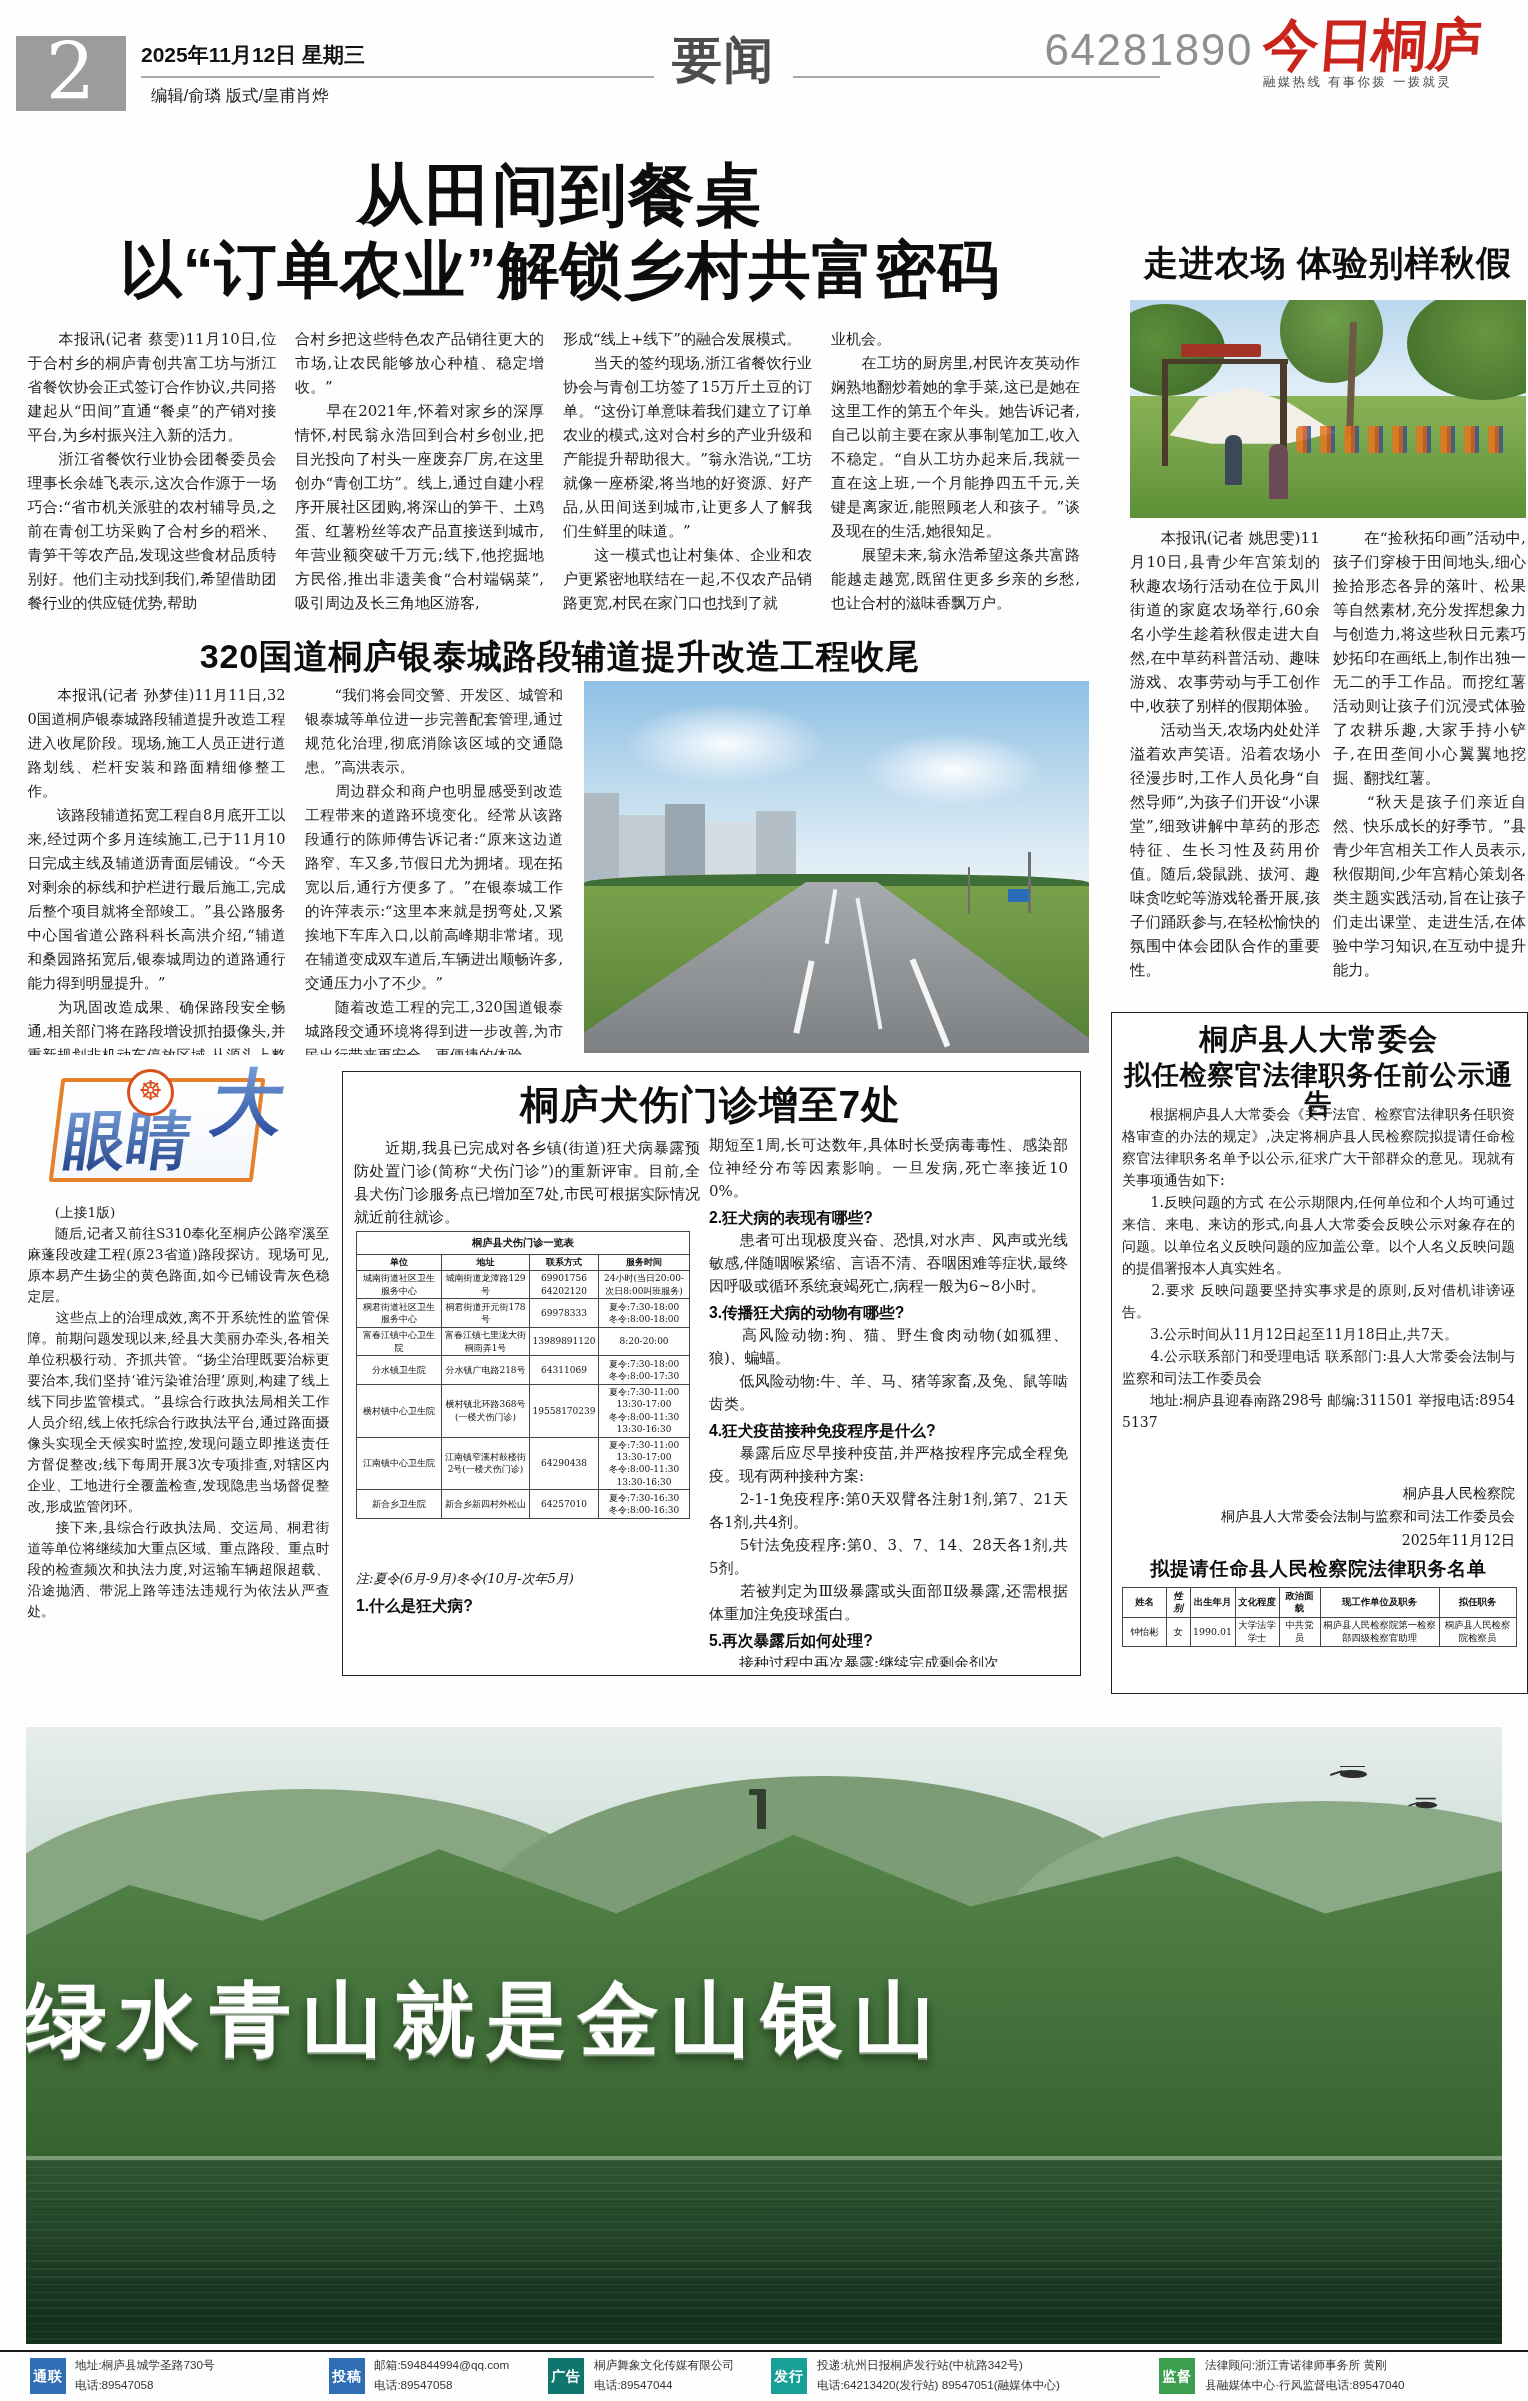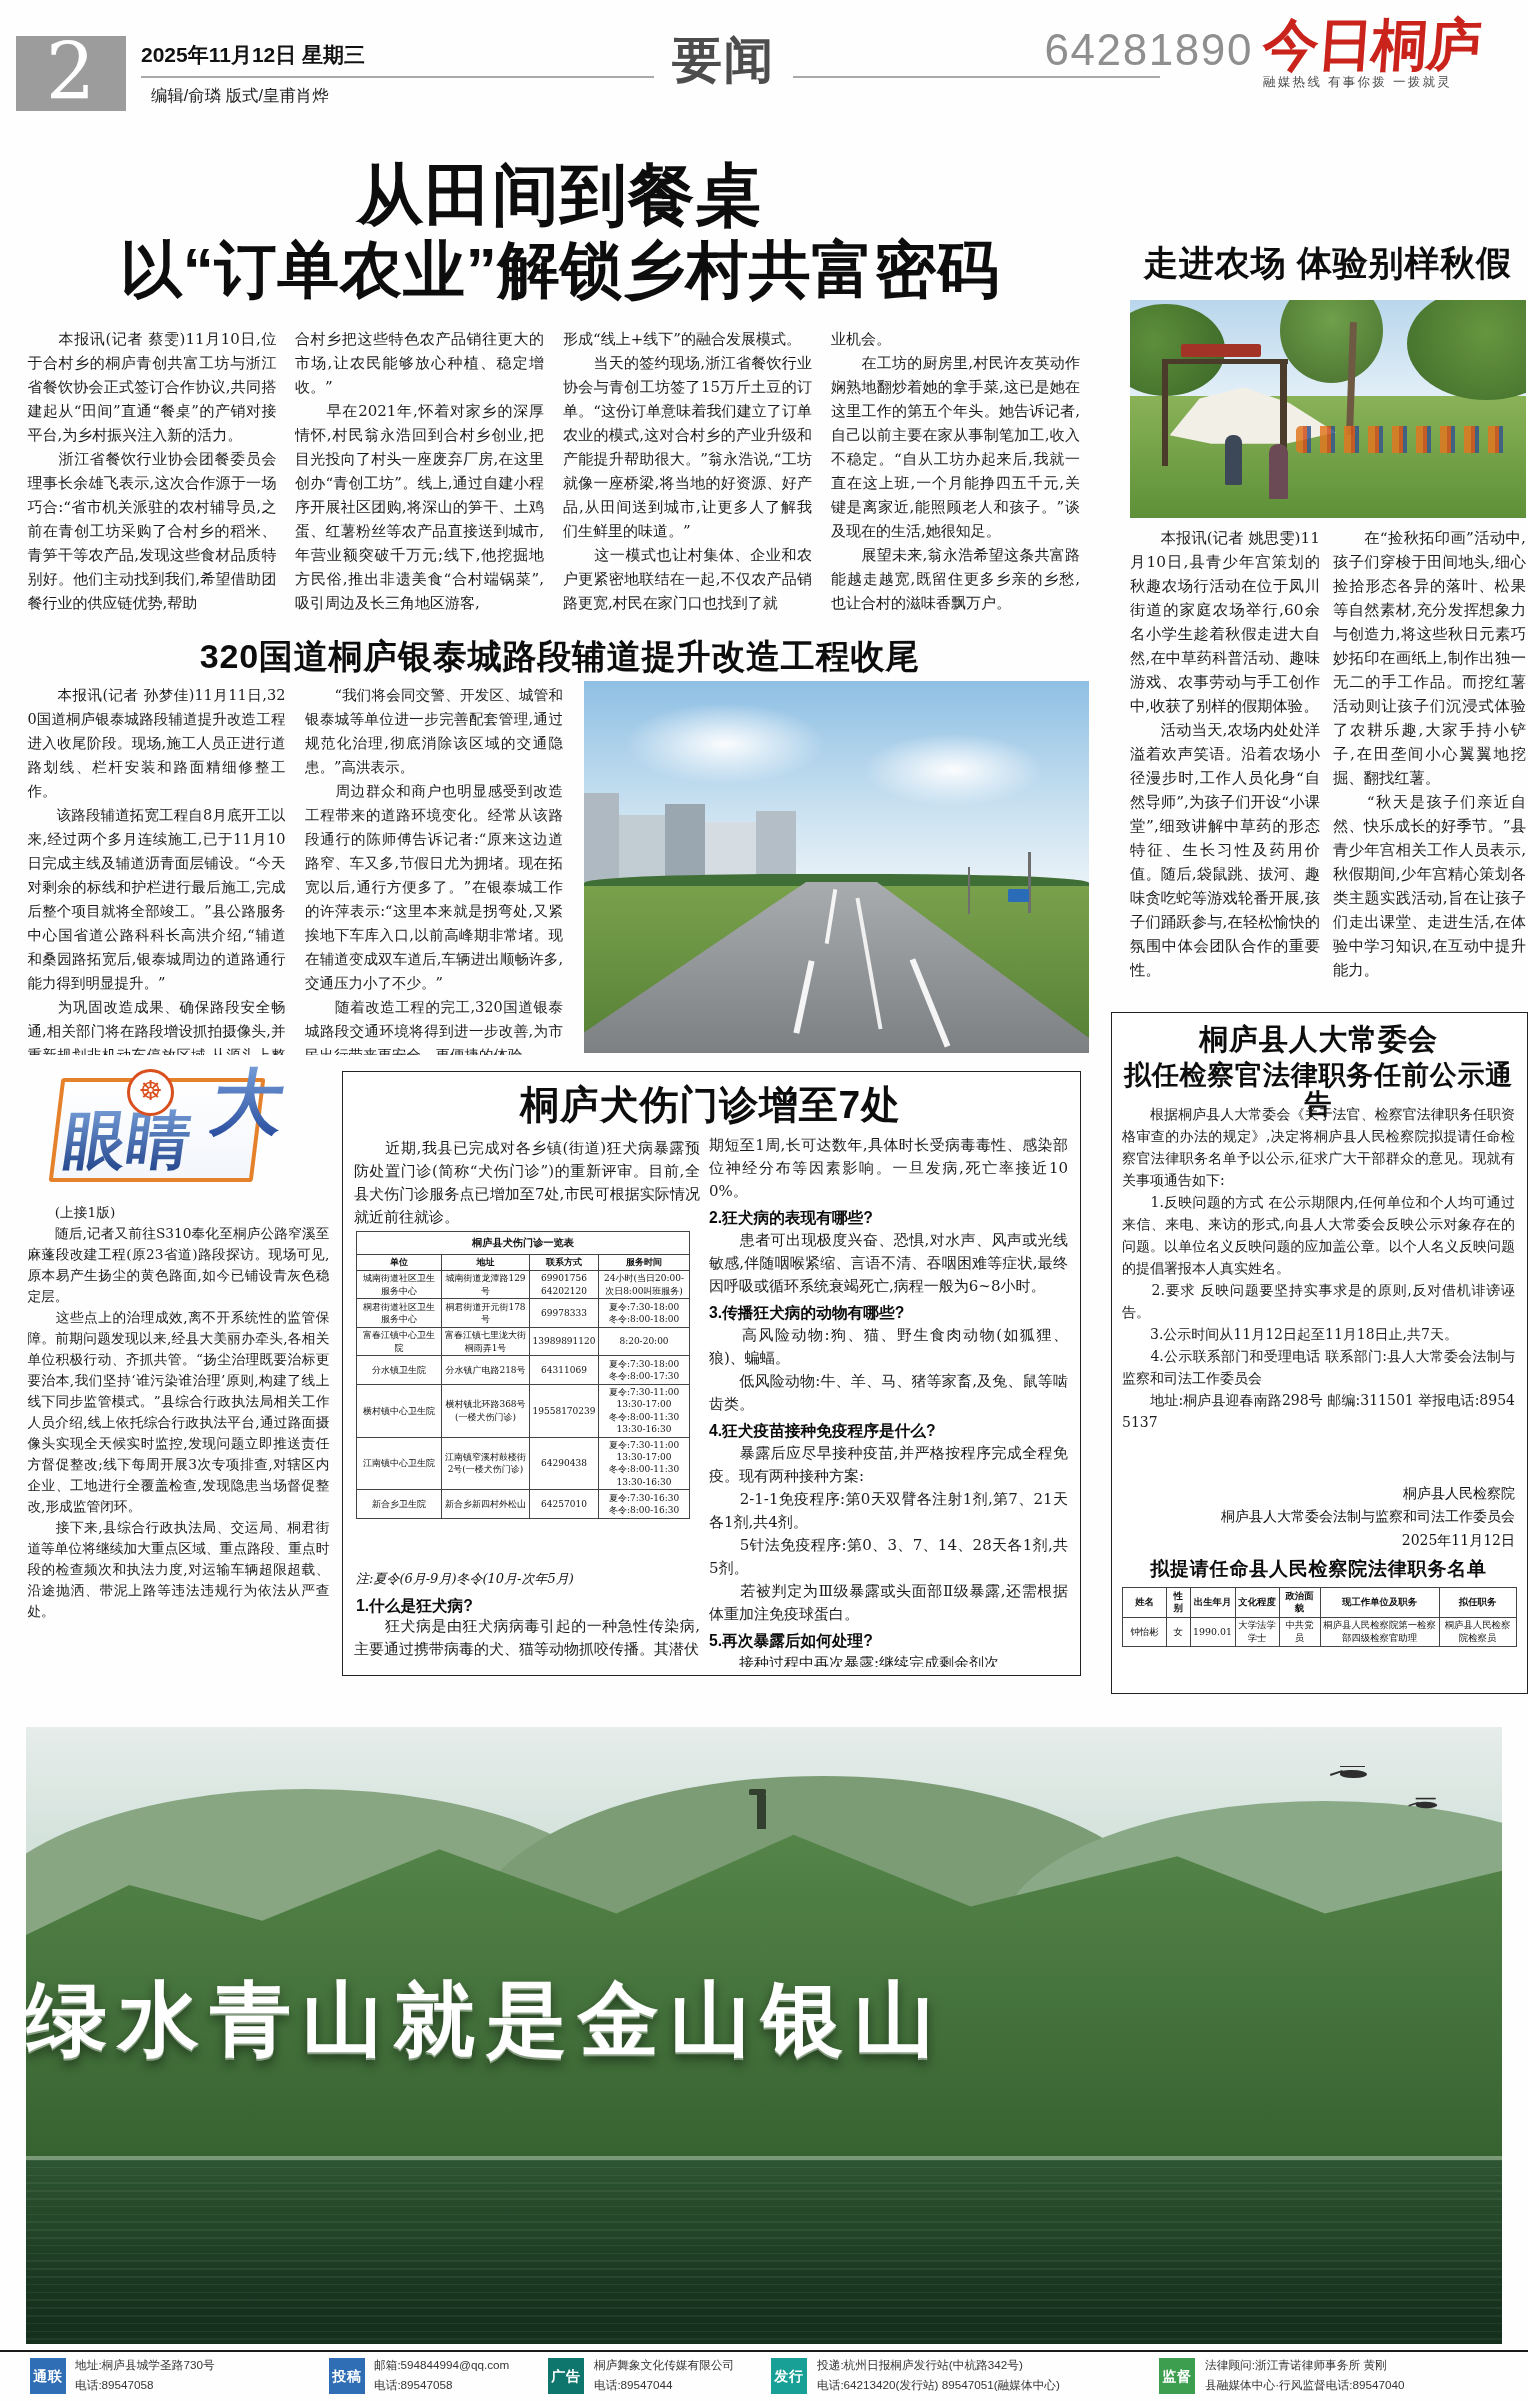--- a/index.html
+++ b/index.html
@@ -215,21 +215,20 @@
           <td>新合乡新四村外松山</td>
           <td class="pre">64257010</td>
           <td class="pre">夏令:7:30-16:30
 冬令:8:00-16:30</td>
         </tr>
   </tbody>
     </table>
 
   <div class="abs serif" style="left:356px;top:1570px;width:337px;font-size:13px;font-style:italic;color:#111;">注:夏令(6月-9月)冬令(10月-次年5月)</div>
   <div class="abs qa-q" style="left:356px;top:1593px;font-size:15.7px;">1.什么是狂犬病?</div>
-  <div class="abs prose" style="left:354px;top:1615px;width:346px;height:50px;font-size:15px;line-height:23px;">　　狂犬病是由狂犬病病毒引起的一种急性传染病,主要通过携带病毒的犬、猫等动物抓咬传播。其潜伏</div>
 
   <div class="abs" style="left:709px;top:1134px;width:359px;height:533px;overflow:hidden;">
     <div class="prose" style="font-size:15px;line-height:23px;">期短至1周,长可达数年,具体时长受病毒毒性、感染部位神经分布等因素影响。一旦发病,死亡率接近100%。</div>
     <div class="qa-q" style="font-size:15.7px;line-height:23px;">2.狂犬病的表现有哪些?</div>
     <div class="prose" style="font-size:15px;line-height:23px;">　　患者可出现极度兴奋、恐惧,对水声、风声或光线敏感,伴随咽喉紧缩、言语不清、吞咽困难等症状,最终因呼吸或循环系统衰竭死亡,病程一般为6~8小时。</div>
     <div class="qa-q" style="font-size:15.7px;line-height:23px;">3.传播狂犬病的动物有哪些?</div>
     <div class="prose" style="font-size:15px;line-height:23px;">　　高风险动物:狗、猫、野生食肉动物(如狐狸、狼)、蝙蝠。
 　　低风险动物:牛、羊、马、猪等家畜,及兔、鼠等啮齿类。</div>
     <div class="qa-q" style="font-size:15.7px;line-height:23px;">4.狂犬疫苗接种免疫程序是什么?</div>
     <div class="prose" style="font-size:15px;line-height:23px;">　　暴露后应尽早接种疫苗,并严格按程序完成全程免疫。现有两种接种方案:
@@ -263,21 +262,21 @@
         <col style="width:23.5px">
         <col style="width:45px">
         <col style="width:44px">
         <col style="width:41px">
         <col style="width:119px">
         <col style="width:77px">
       </colgroup>
     <tbody>
         <tr>
       <th style="font-weight:bold;">姓名</th>
-      <th style="font-weight:bold;">性别</th>
+      <th style="font-weight:bold;font-style:italic;">性别</th>
       <th style="font-weight:bold;">出生年月</th>
       <th style="font-weight:bold;">文化程度</th>
       <th style="font-weight:bold;">政治面貌</th>
       <th style="font-weight:bold;">现工作单位及职务</th>
       <th style="font-weight:bold;">拟任职务</th>
     </tr>
     <tr>
       <td>钟怡彬</td>
       <td>女</td>
       <td>1990.01</td>

